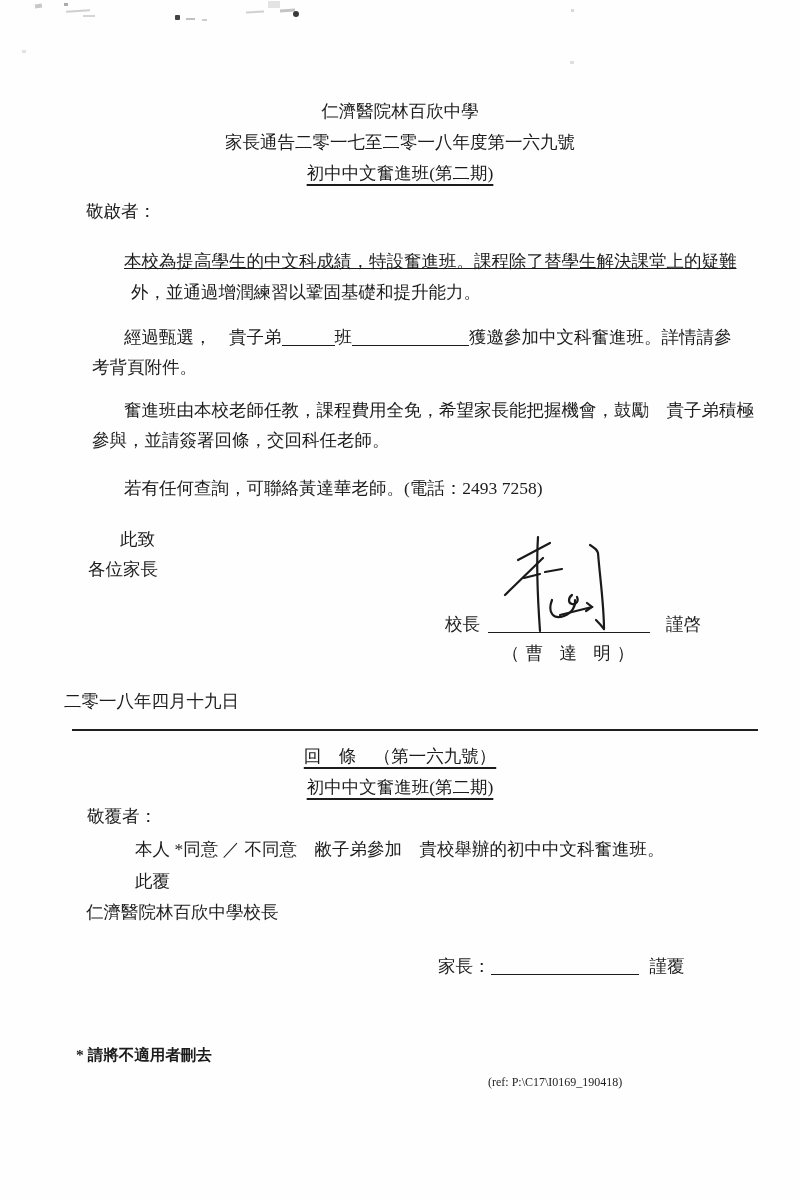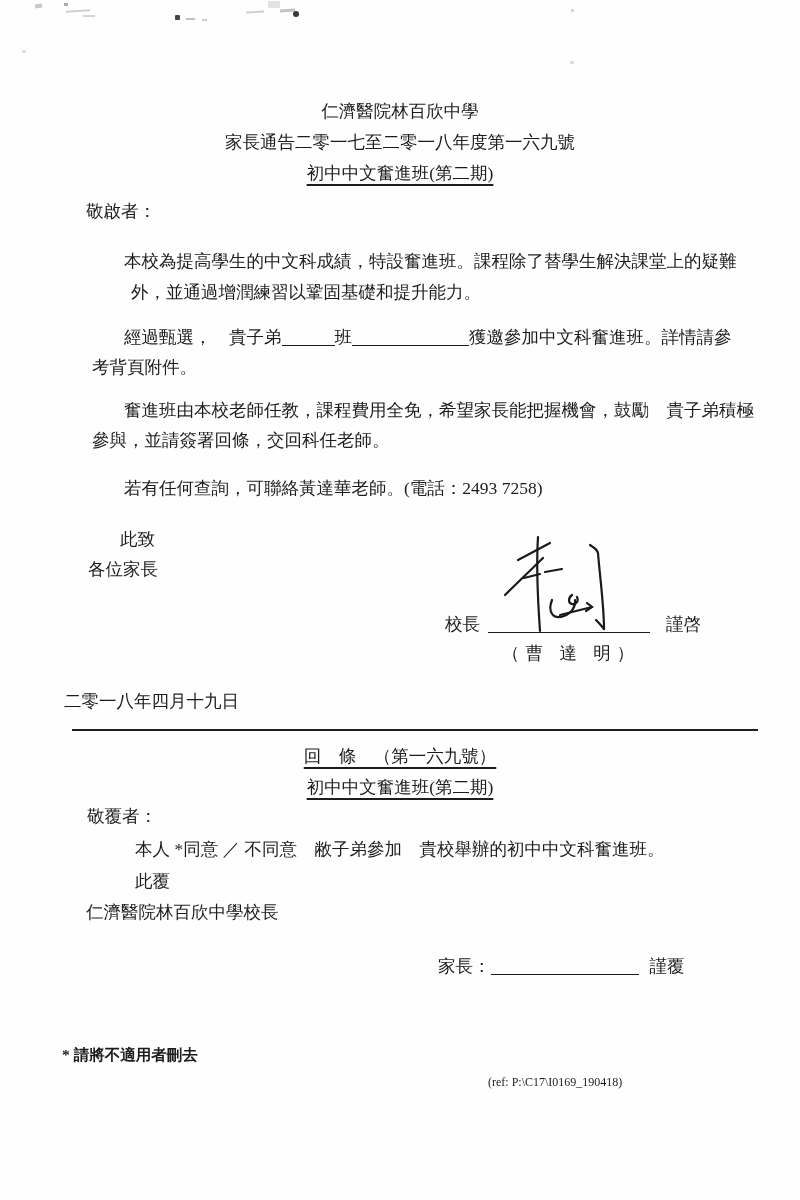--- a/index.html
+++ b/index.html
@@ -57,21 +57,21 @@
   <div class="art" style="left:571px;top:9px;width:3px;height:3px;background:#d8d8d8;"></div>
   <div class="art" style="left:570px;top:61px;width:4px;height:3px;background:#dedede;"></div>
   <div class="art" style="left:22px;top:50px;width:4px;height:3px;background:#e2e2e2;"></div>
 
   <div class="abs center t17" style="top:99px;">仁濟醫院林百欣中學</div>
   <div class="abs center t17" style="top:130px;">家長通告二零一七至二零一八年度第一六九號</div>
   <div class="abs center t17" style="top:161px;"><span class="ul">初中中文奮進班(第二期)</span></div>
 
   <div class="abs t17" style="left:86px;top:199px;">敬啟者：</div>
 
-  <div class="abs t17" style="left:124px;top:249px;">本校為提高學生的中文科成績，特設奮進班。課程除了替學生解決課堂上的疑難</div>
+  <div class="abs t17" style="left:124px;top:249px;text-decoration:underline;">本校為提高學生的中文科成績，特設奮進班。課程除了替學生解決課堂上的疑難</div>
   <div class="abs t17" style="left:92px;top:280px;margin-left:39px;">外，並通過增潤練習以鞏固基礎和提升能力。</div>
 
   <div class="abs t17" style="left:124px;top:324px;">
     <span>經過甄選，　貴子弟</span><span class="blank" style="width:53px;"></span><span>班</span><span class="blank" style="width:117px;"></span><span>獲邀參加中文科奮進班。詳情請參</span>
   </div>
   <div class="abs t17" style="left:92px;top:355px;">考背頁附件。</div>
 
   <div class="abs t17" style="left:124px;top:398px;">奮進班由本校老師任教，課程費用全免，希望家長能把握機會，鼓勵　貴子弟積極</div>
   <div class="abs t17" style="left:92px;top:428px;">參與，並請簽署回條，交回科任老師。</div>
 
@@ -111,18 +111,18 @@
   <div class="abs t17" style="left:87px;top:804px;">敬覆者：</div>
   <div class="abs t17" style="left:135px;top:837px;">本人 *同意 ／ 不同意　敝子弟參加　貴校舉辦的初中中文科奮進班。</div>
   <div class="abs t17" style="left:135px;top:869px;">此覆</div>
   <div class="abs t17" style="left:86px;top:900px;">仁濟醫院林百欣中學校長</div>
 
   <div class="abs t17" style="left:438px;top:953px;">
     <span>家長：</span><span class="blank" style="width:148px;"></span><span style="margin-left:11px;">謹覆</span>
   </div>
 
 
-  <div class="abs t16 bold" style="left:62px;top:1044px;">* 請將不適用者刪去</div>
+  <div class="abs t16 bold" style="left:76px;top:1044px;">* 請將不適用者刪去</div>
 
 
   <div class="abs" style="left:488px;top:1071px;font-size:12px;line-height:22px;">(ref: P:\C17\I0169_190418)</div>
 
 </div>
 
 </body></html>

